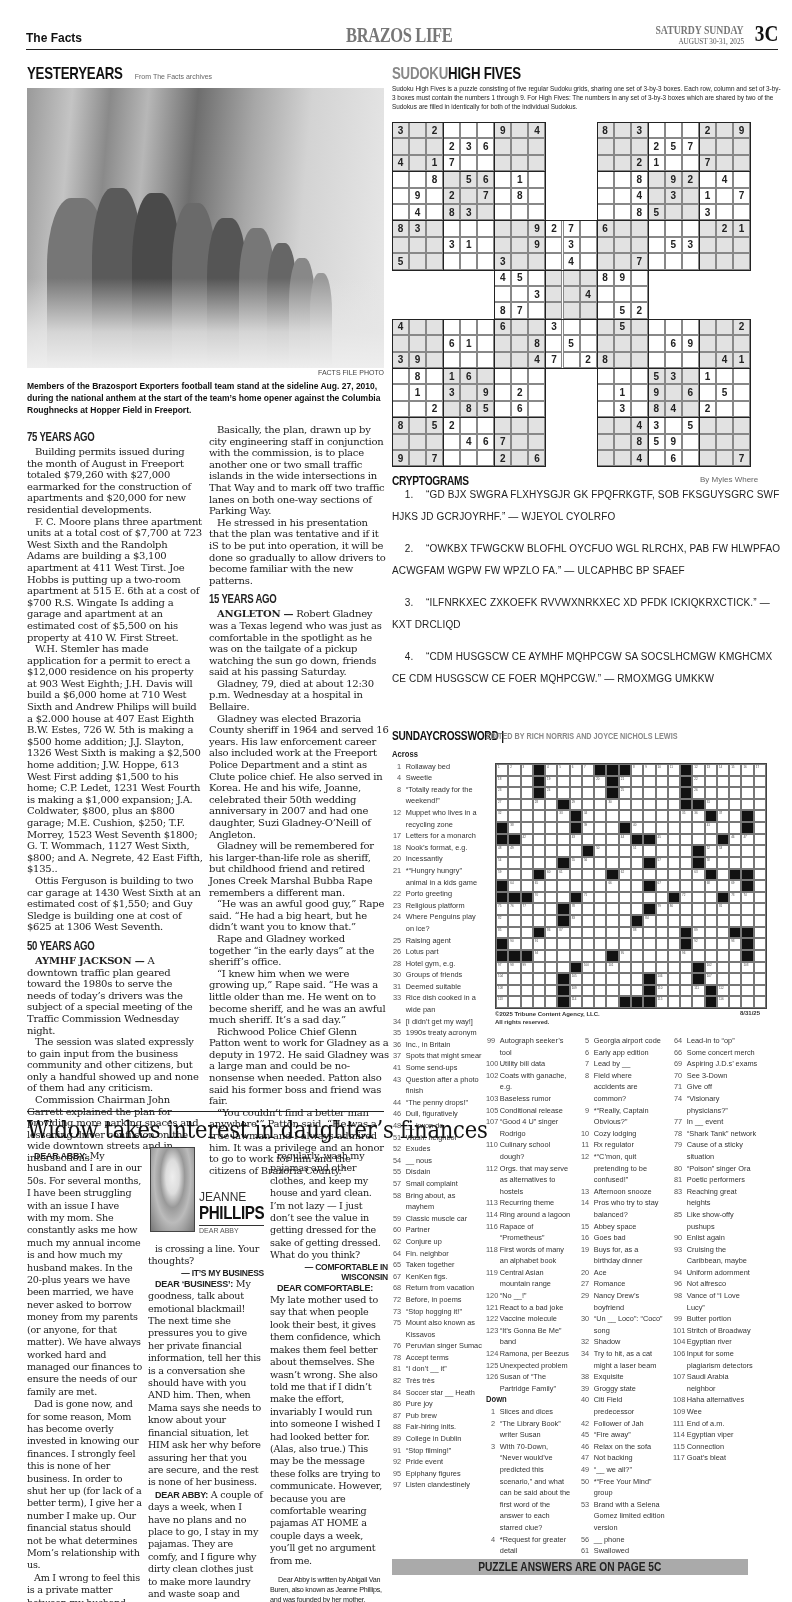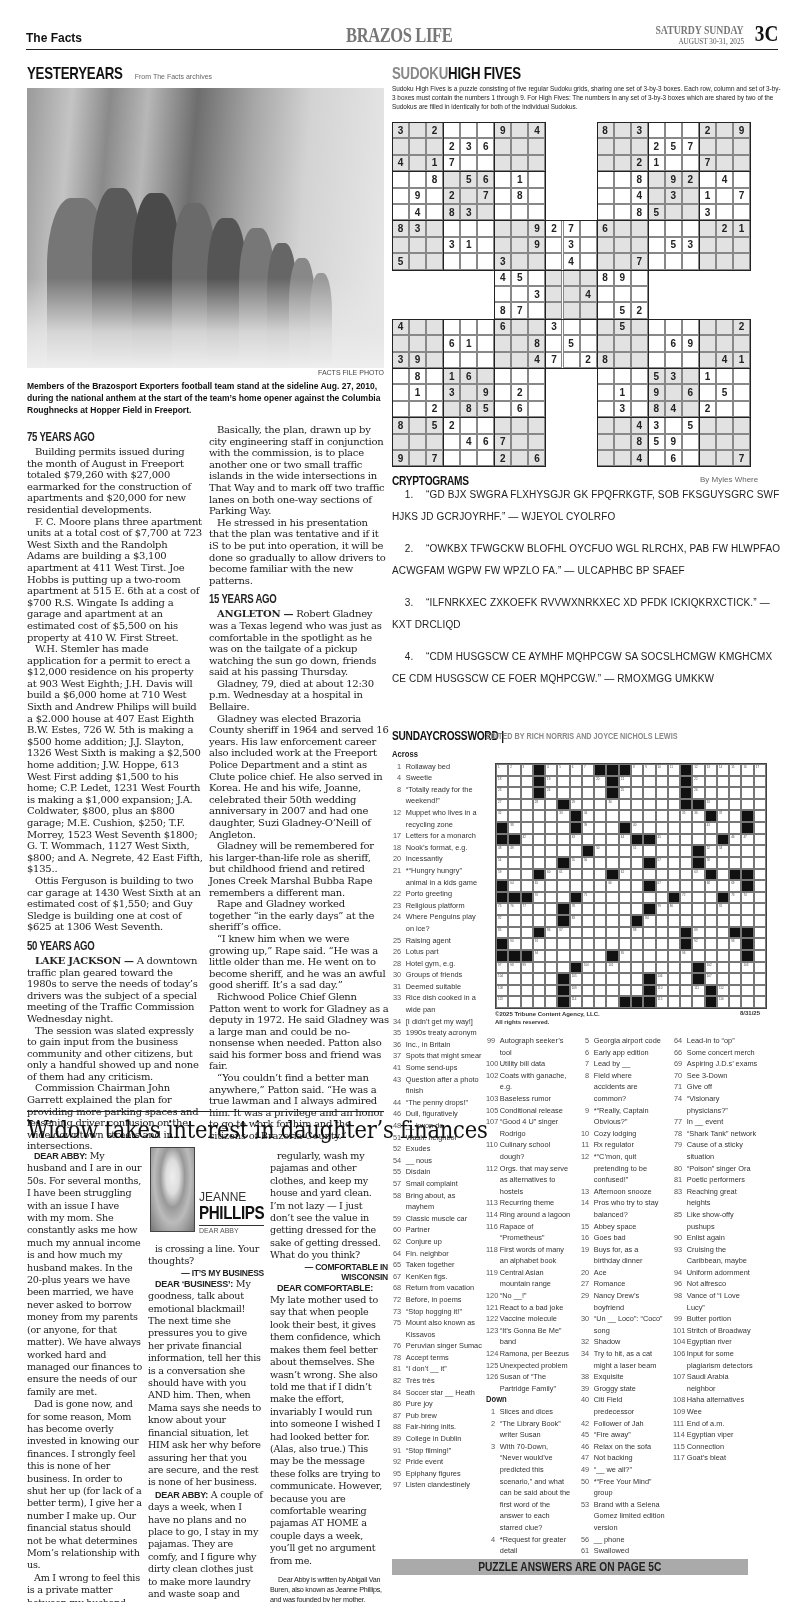--- a/index.html
+++ b/index.html
@@ -88,34 +88,35 @@
 <div id="credit" class="abs">FACTS FILE PHOTO</div>
 <div id="caption" class="abs">Members of the Brazosport Exporters football team stand at the sideline Aug. 27, 2010, during the national anthem at the start of the team’s home opener against the Columbia Roughnecks at Hopper Field in Freeport.</div>
 
 <div class="abs col" style="left:27px;top:424px;width:176px">
   <div class="hd">75 YEARS AGO</div>
   <p>Building permits issued during the month of August in Freeport totaled $79,260 with $27,000 earmarked for the construction of apartments and $20,000 for new residential developments.</p>
   <p>F. C. Moore plans three apartment units at a total cost of $7,700 at 723 West Sixth and the Randolph Adams are building a $3,100 apartment at 411 West Tirst. Joe Hobbs is putting up a two-room apartment at 515 E. 6th at a cost of $700 R.S. Wingate Is adding a garage and apartment at an estimated cost of $5,500 on his property at 410 W. First Street.</p>
   <p>W.H. Stemler has made application for a permit to erect a $12,000 residence on his property at 903 West Eighth; J.H. Davis will build a $6,000 home at 710 West Sixth and Andrew Philips will build a $2.000 house at 407 East Eighth B.W. Estes, 726 W. 5th is making a $500 home addition; J.J. Slayton, 1326 West Sixth is making a $2,500 home addition; J.W. Hoppe, 613 West First adding $1,500 to his home; C.P. Ledet, 1231 West Fourth is making a $1,000 expansion; J.A. Coldwater, $800, plus an $800 garage; M.E. Cushion, $250; T.F. Morrey, 1523 West Seventh $1800; G. T. Wommach, 1127 West Sixth, $800; and A. Negrete, 42 East Fifth, $135..</p>
   <p>Ottis Ferguson is building to two car garage at 1430 West Sixth at an estimated cost of $1,550; and Guy Sledge is building one at cost of $625 at 1306 West Seventh.</p>
   <div class="hd">50 YEARS AGO</div>
-  <p><b>LAKE JACKSON —</b> <span>A downtown traffic plan geared toward the 1980s to serve the needs of today’s drivers was the subject of a special meeting of the Traffic Commission Wednesday night.</span></p>
+  <p><b>AYMHF JACKSON —</b> <span>A downtown traffic plan geared toward the 1980s to serve the needs of today’s drivers was the subject of a special meeting of the Traffic Commission Wednesday night.</span></p>
   <p>The session was slated expressly to gain input from the business community and other citizens, but only a handful showed up and none of them had any criticism.</p>
   <p>Commission Chairman John Garrett explained the plan for providing more parking spaces and lessening driver confusion on the wide downtown streets and in intersections.</p>
 </div>
 <div class="abs col" style="left:209px;top:424px;width:180px">
   <p>Basically, the plan, drawn up by city engineering staff in conjunction with the commission, is to place another one or two small traffic islands in the wide intersections in That Way and to mark off two traffic lanes on both one-way sections of Parking Way.</p>
   <p>He stressed in his presentation that the plan was tentative and if it iS to be put into operation, it will be done so gradually to allow drivers to become familiar with the new patterns.</p>
   <div class="hd">15 YEARS AGO</div>
-  <p><b>ANGLETON —</b> <span>Robert Gladney was a Texas legend who was just as comfortable in the spotlight as he was on the tailgate of a pickup watching the sun go down, friends said at his passing Thursday.</span></p>
+  <p><b>ANGLETON —</b> <span>Robert Gladney was a Texas legend who was just as comfortable in the spotlight as he was on the tailgate of a pickup watching the sun go down, friends said at his passing Saturday.</span></p>
   <p>Gladney, 79, died at about 12:30 p.m. Wednesday at a hospital in Bellaire.</p>
   <p>Gladney was elected Brazoria County sheriff in 1964 and served 16 years. His law enforcement career also included work at the Freeport Police Department and a stint as Clute police chief. He also served in Korea. He and his wife, Joanne, celebrated their 50th wedding anniversary in 2007 and had one daughter, Suzi Gladney-O’Neill of Angleton.</p>
   <p>Gladney will be remembered for his larger-than-life role as sheriff, but childhood friend and retired Jones Creek Marshal Bubba Rape remembers a different man.</p>
+  <p>“He was an awful good guy,” Rape said. “He had a big heart, but he didn’t want you to know that.”</p>
   <p>Rape and Gladney worked together “in the early days” at the sheriff’s office.</p>
-  <p>“I knew him when we were growing up,” Rape said. “He was a little older than me. He went on to become sheriff, and he was an awful good sheriff. It’s a sad day.”</p>
+  <p>“I knew him when we were growing up,” Rape said. “He was a little older than me. He went on to become sheriff, and he was an awful much sheriff. It’s a sad day.”</p>
   <p>Richwood Police Chief Glenn Patton went to work for Gladney as a deputy in 1972. He said Gladney was a large man and could be no-nonsense when needed. Patton also said his former boss and friend was fair.</p>
   <p>“You couldn’t find a better man anywhere,” Patton said. “He was a true lawman and I always admired him. It was a privilege and an honor to go to work for him and the citizens of Brazoria County.”</p>
 </div>
 
 <div id="abbyrule" class="abs"></div>
 <div id="abbytitle" class="abs">Widow takes interest in daughter’s finances</div>
 <div id="abbycol1" class="abs acol" style="left:27px;top:1150px;width:115px">
     <p><b>DEAR ABBY:</b><span> My husband and I are in our 50s. For several months, I have been struggling with an issue I have with my mom. She constantly asks me how much my annual income is and how much my husband makes. In the 20-plus years we have been married, we have never asked to borrow money from my parents (or anyone, for that matter). We have always worked hard and managed our finances to ensure the needs of our family are met.</span></p>
     <p><span>Dad is gone now, and for some reason, Mom has become overly invested in knowing our finances. I strongly feel this is none of her business. In order to shut her up (for lack of a better term), I give her a number I make up. Our financial status should not be what determines Mom’s relationship with us.</span></p>
     <p><span>Am I wrong to feel this is a private matter between my husband and me and none of her business? I feel Mom</span></p>

